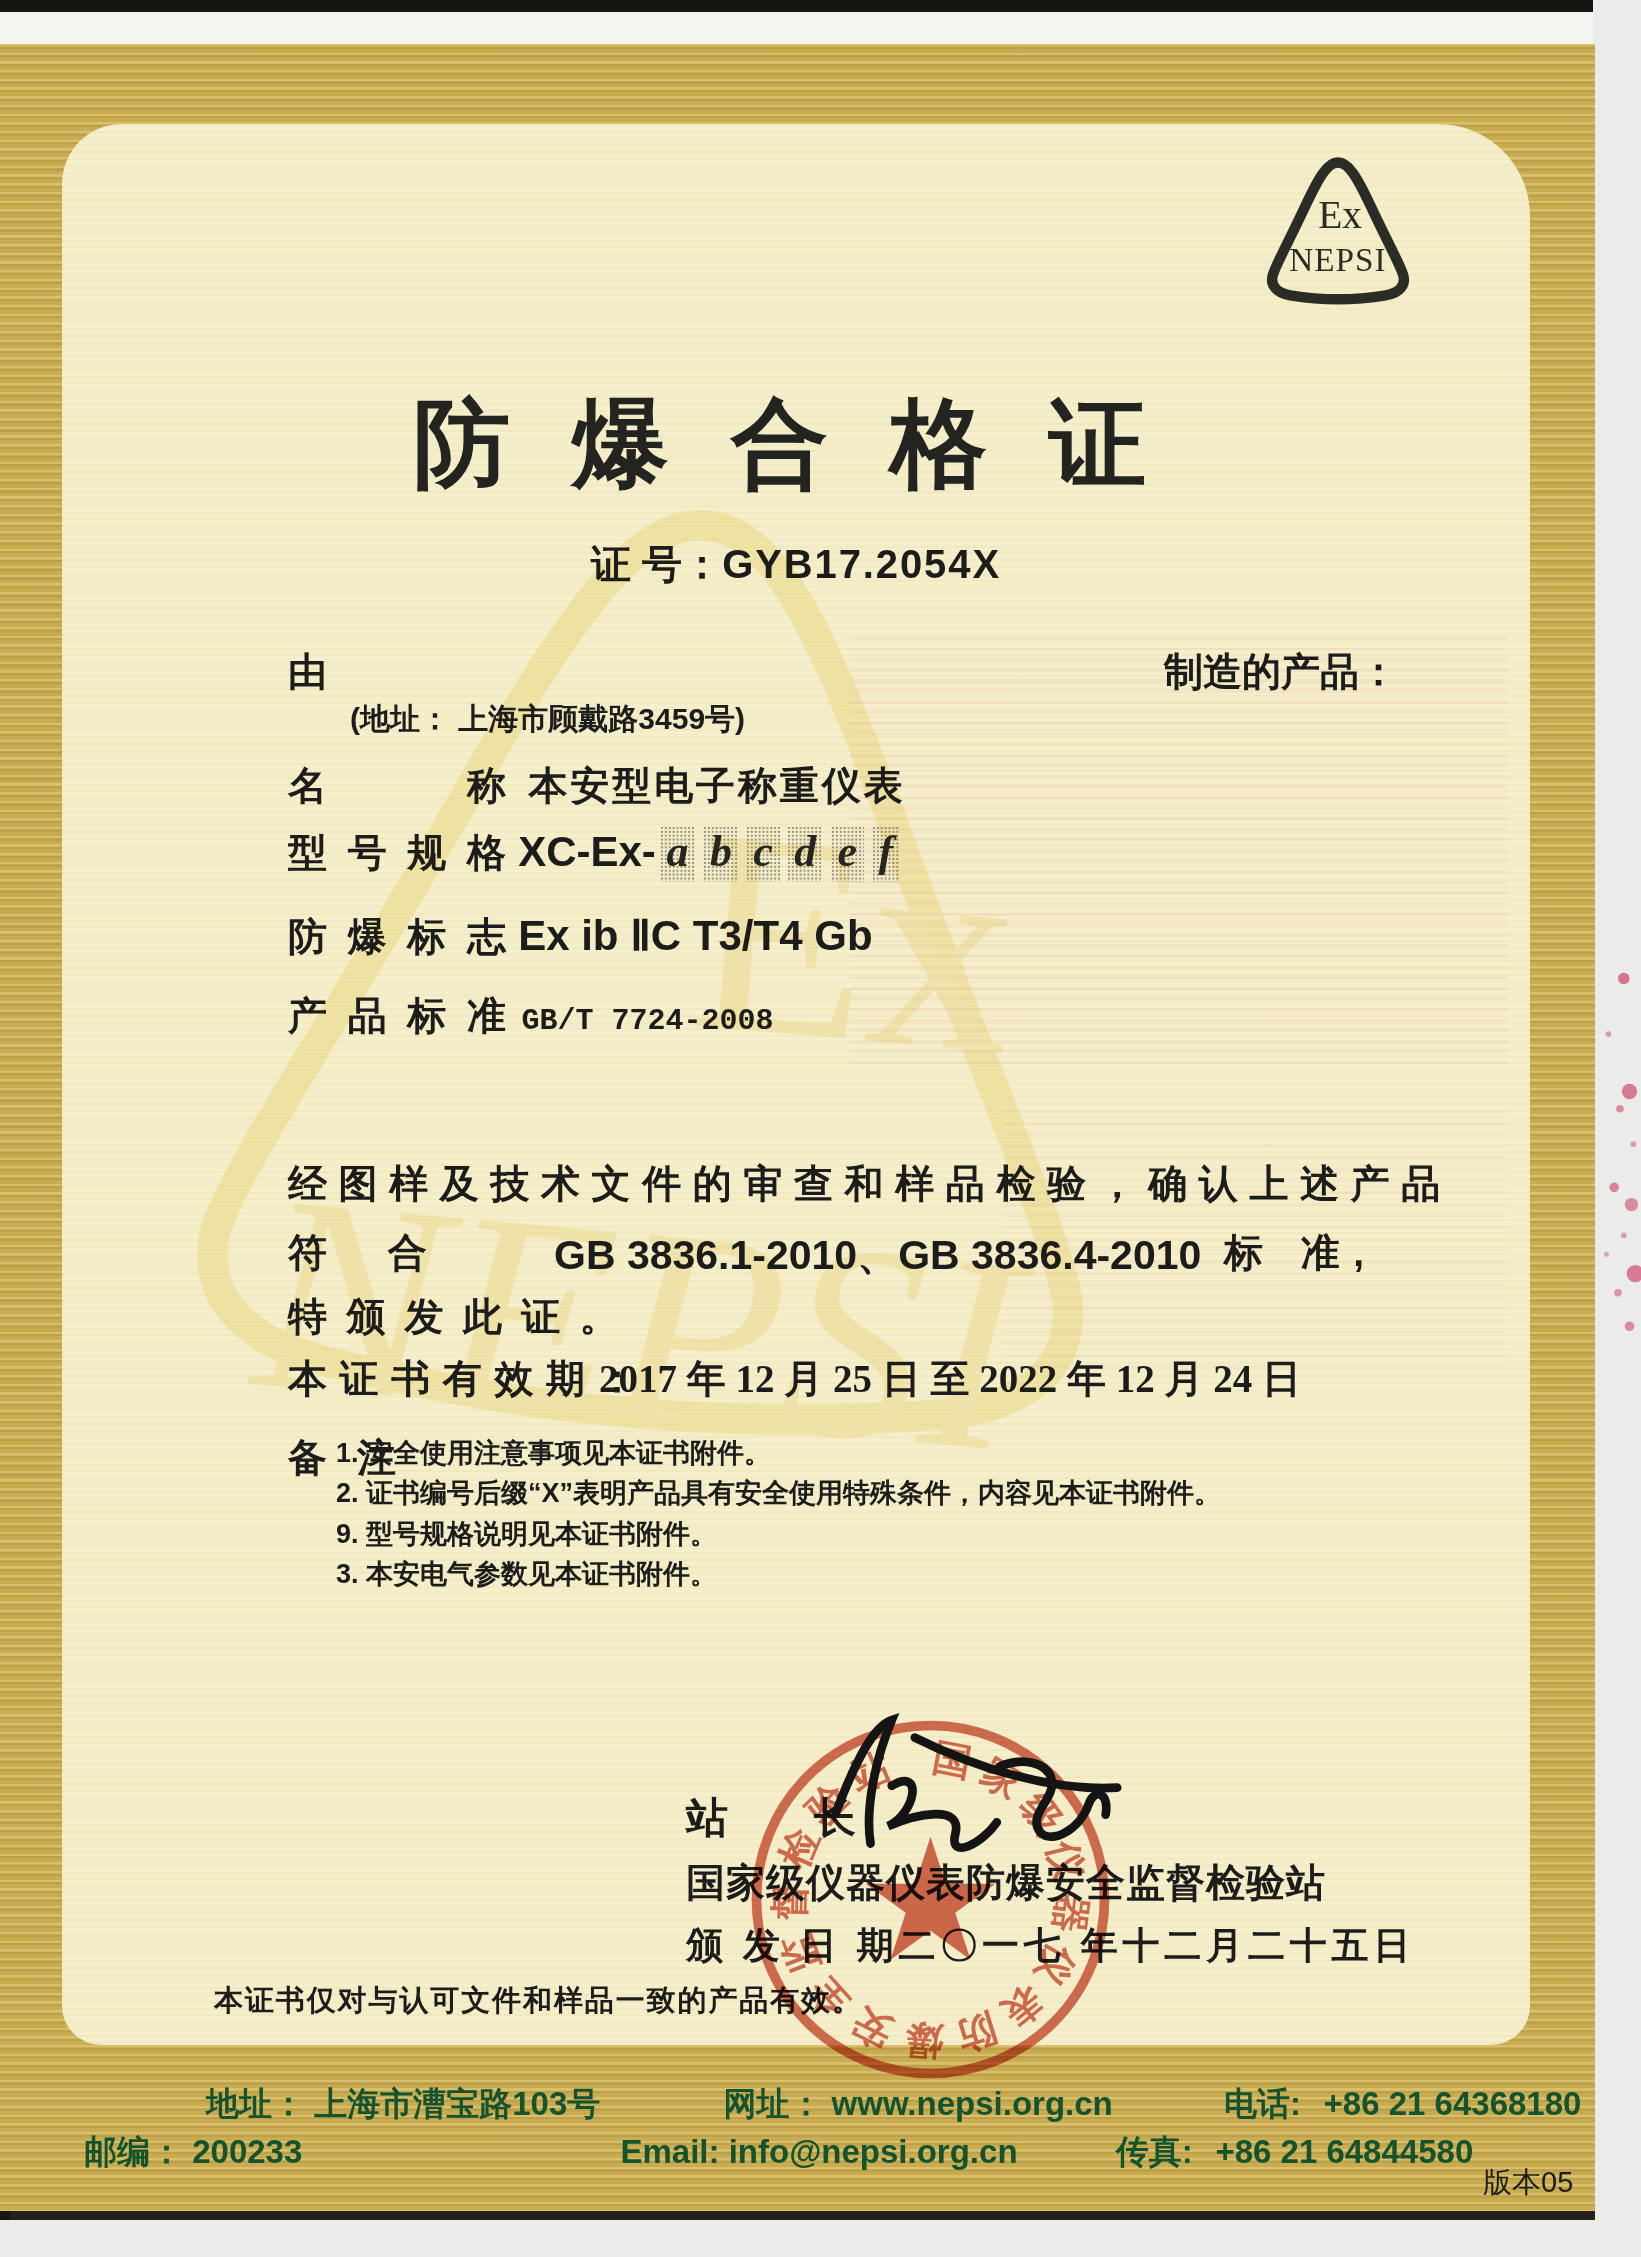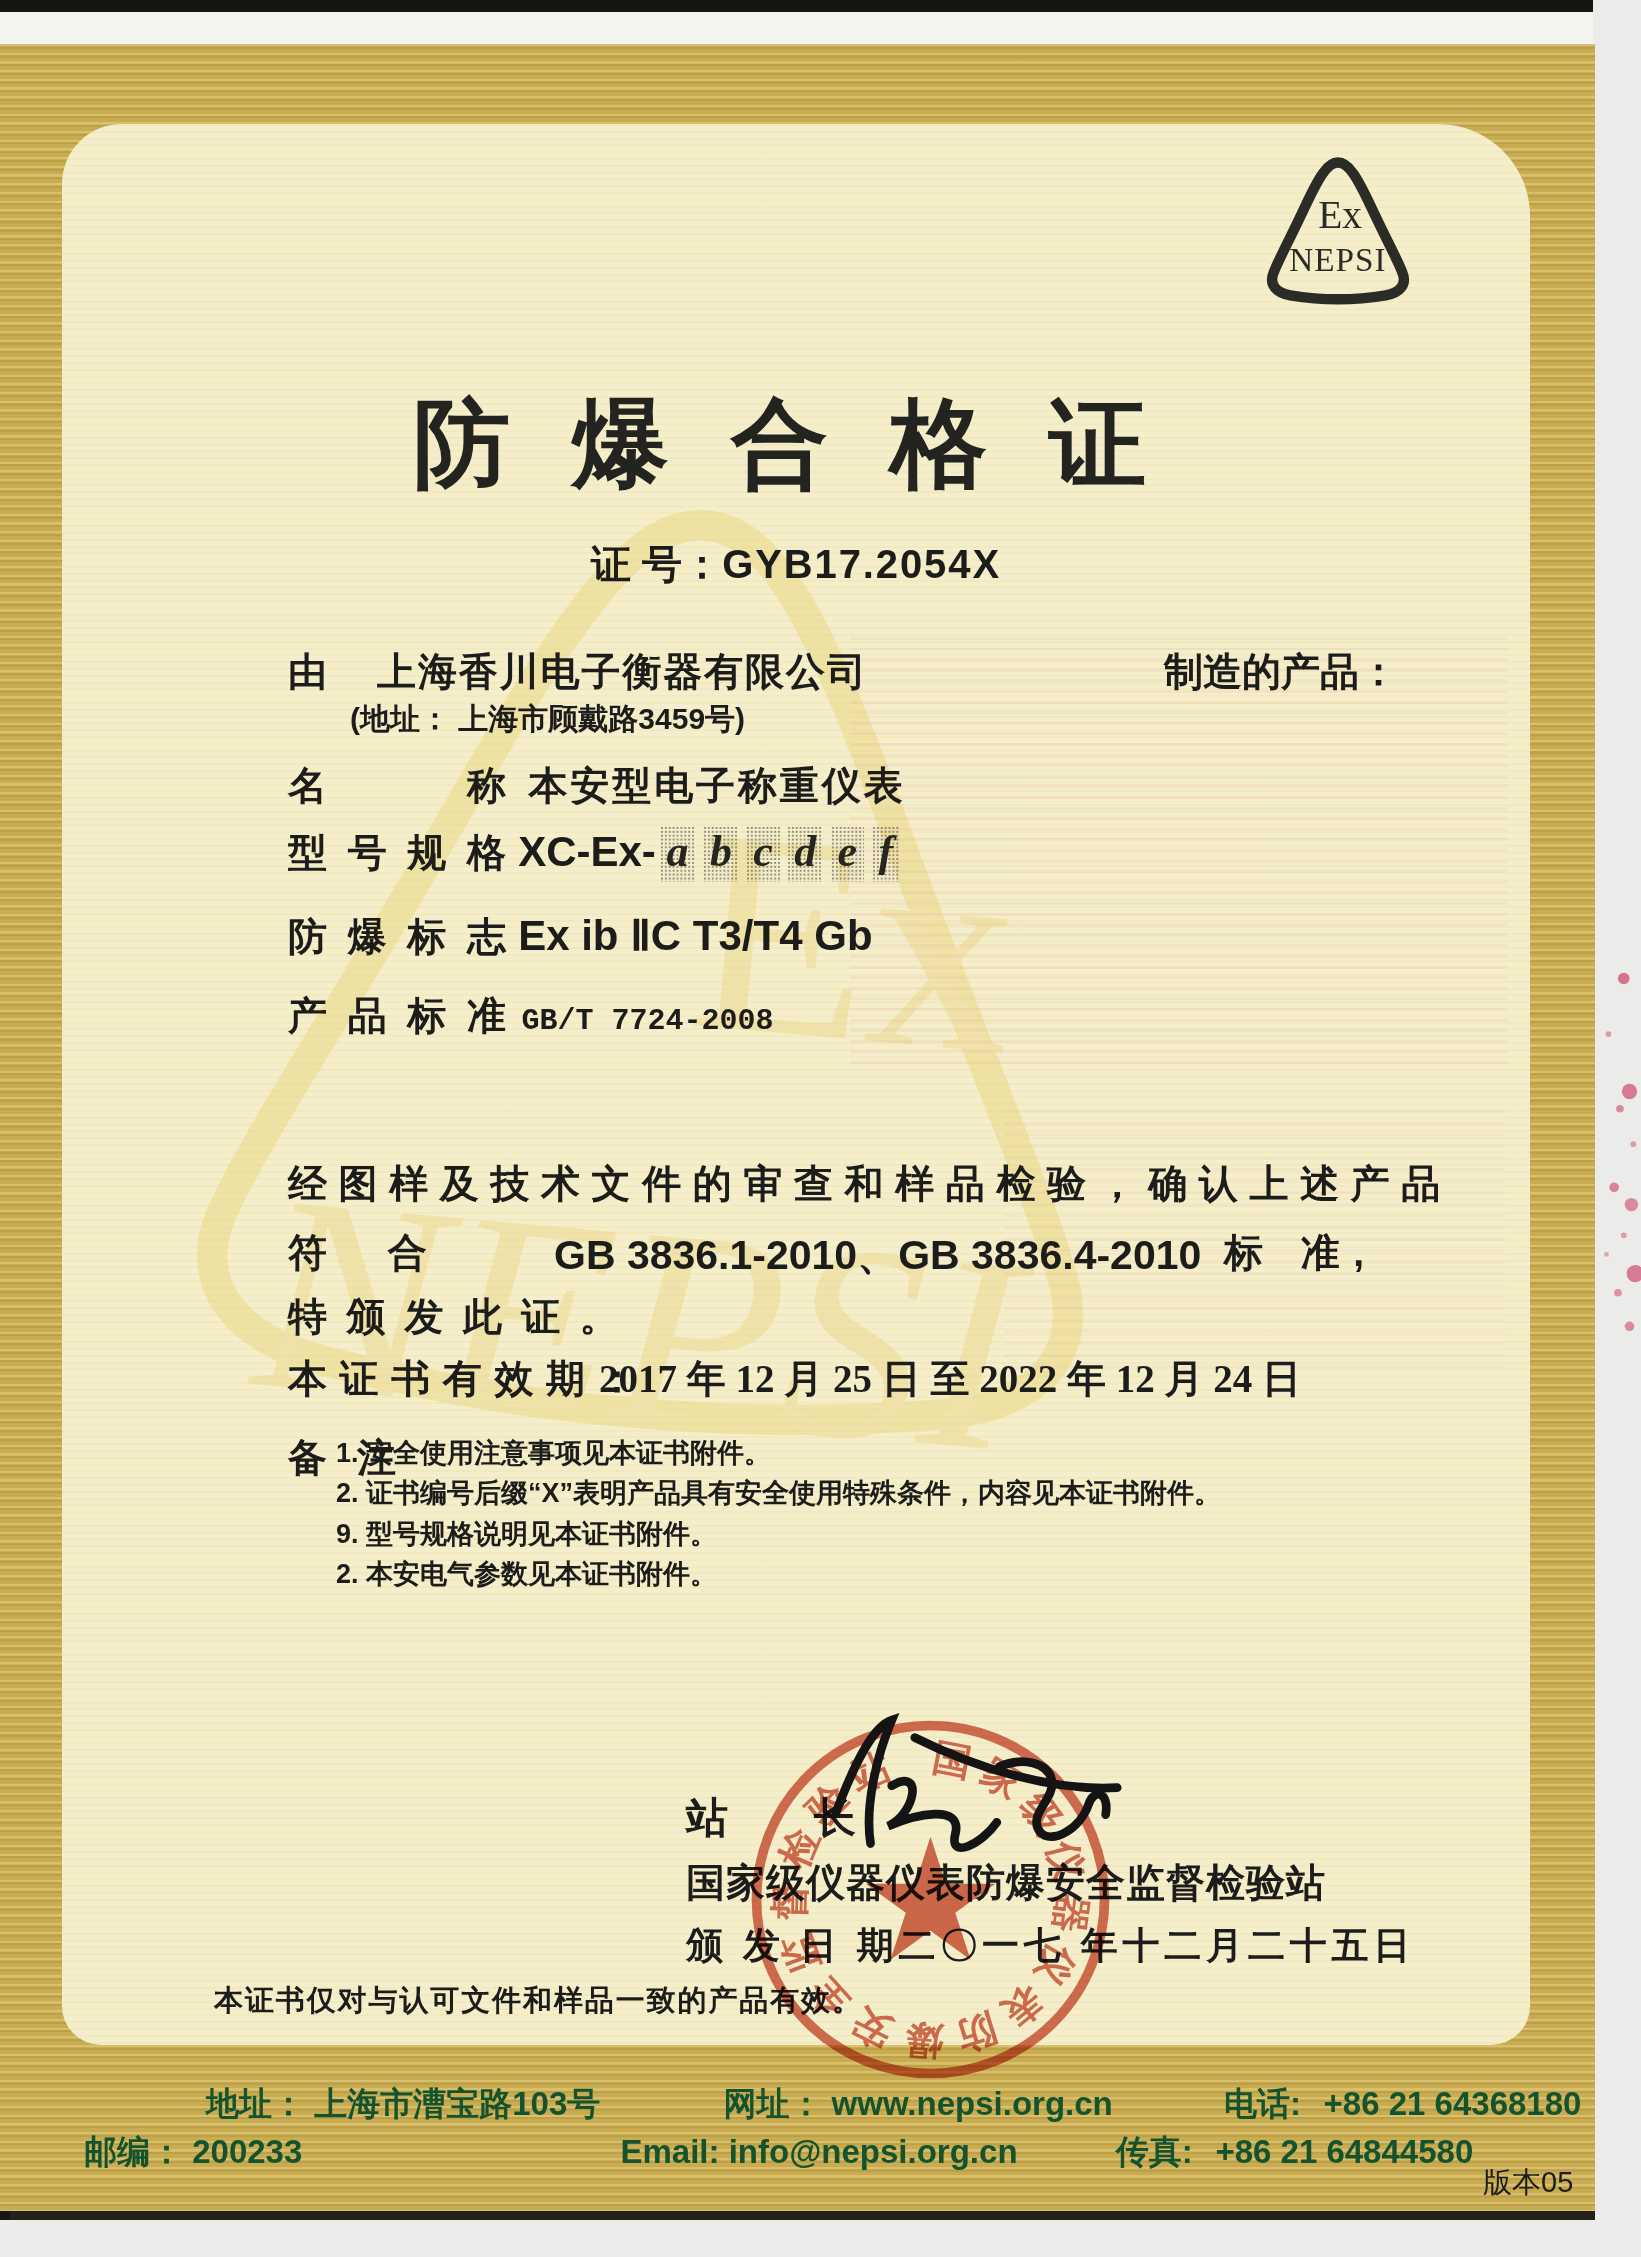--- a/index.html
+++ b/index.html
@@ -75,21 +75,20 @@
     <text x="82" y="72" font-family="Liberation Serif, serif" font-size="38" fill="#2c2c26" text-anchor="middle">Ex</text>
     <text x="80" y="114" font-family="Liberation Serif, serif" font-size="32" fill="#2c2c26" text-anchor="middle" letter-spacing="1">NEPSI</text>
   </svg>
 
   <div class="abs txt title">防爆合格证</div>
   <div class="abs txt certno">
     <span>证 号：</span><span style="letter-spacing:1.9px;">GYB17.2054X</span>
   </div>
 
   <div class="abs txt b" style="left:288px;top:645px;font-size:39px;">由</div>
-  <div class="abs txt b" style="left:377px;top:645px;font-size:39px;letter-spacing:1.9px;">上海香川电子衡器有限公司</div>
   <div class="abs txt b" style="left:1164px;top:645px;font-size:39px;">制造的产品：</div>
   <div class="abs txt b" style="left:350px;top:699px;font-size:30px;">(地址：  上海市顾戴路3459号)</div>
 
   <div class="abs txt" style="left:288px;top:759px;">
     <span class="flabel">名称</span>
     <span class="val" style="margin-left:18px;letter-spacing:2.9px;">本安型电子称重仪表</span>
   </div>
   <div class="abs txt" style="left:288px;top:826px;">
     <span class="flabel">型号规格</span>
     <span class="val" style="margin-left:7.7px;font-size:42px;">XC-Ex-</span><span class="rl">a</span><span class="rl">b</span><span class="rl">c</span><span class="rl">d</span><span class="rl">e</span><span class="rl">f</span>
@@ -108,21 +107,21 @@
   <div class="abs txt b" style="left:554px;top:1228px;font-size:41px;">GB 3836.1-2010、GB 3836.4-2010</div>
   <div class="abs txt b" style="left:1224px;top:1226px;font-size:39px;letter-spacing:13.5px;">标 准,</div>
   <div class="abs txt b" style="left:288px;top:1352px;font-size:39px;letter-spacing:12.6px;">本证书有效期：</div>
   <div class="abs txt b" style="left:288px;top:1290px;font-size:39px;letter-spacing:19.3px;">特颁发此证。</div>
   <div class="abs txt b" style="left:599px;top:1352px;font-size:39px;font-family:Liberation Serif, serif;">2017 年 12 月 25 日 至 2022 年 12 月 24 日</div>
 
   <div class="abs txt flabel" style="left:288px;top:1431px;width:108px;">备注</div>
   <div class="abs txt note" style="left:336px;top:1435px;">1. 安全使用注意事项见本证书附件。</div>
   <div class="abs txt note" style="left:336px;top:1475px;">2. 证书编号后缀“X”表明产品具有安全使用特殊条件，内容见本证书附件。</div>
   <div class="abs txt note" style="left:336px;top:1516px;">9. 型号规格说明见本证书附件。</div>
-  <div class="abs txt note" style="left:336px;top:1556px;">2. 本安电气参数见本证书附件。</div>
+  <div class="abs txt note" style="left:336px;top:1556px;">3. 本安电气参数见本证书附件。</div>
 
   <svg class="abs stamp" width="377" height="377" viewBox="0 0 390 390">
     <defs>
         <path id="ringpath" d="M195,63 a132,132 0 1,1 -0.01,0 Z"></path>
       </defs>
     <circle cx="195" cy="195" r="180" fill="none" stroke="#c8452e" stroke-width="10" opacity=".9"></circle>
     <text font-family="Liberation Sans, sans-serif" font-size="40" font-weight="bold" fill="#c8452e" letter-spacing="10" opacity=".9">
       <textPath href="#ringpath">国家级仪器仪表防爆安全监督检验站</textPath>
     </text>
     <path fill="#c8452e" opacity=".92" d="M195,130 L210.8,178.6 L262,178.6 L220.6,208.6 L236.4,257.2 L195,227.2 L153.6,257.2 L169.4,208.6 L128,178.6 L179.2,178.6 Z"></path>

